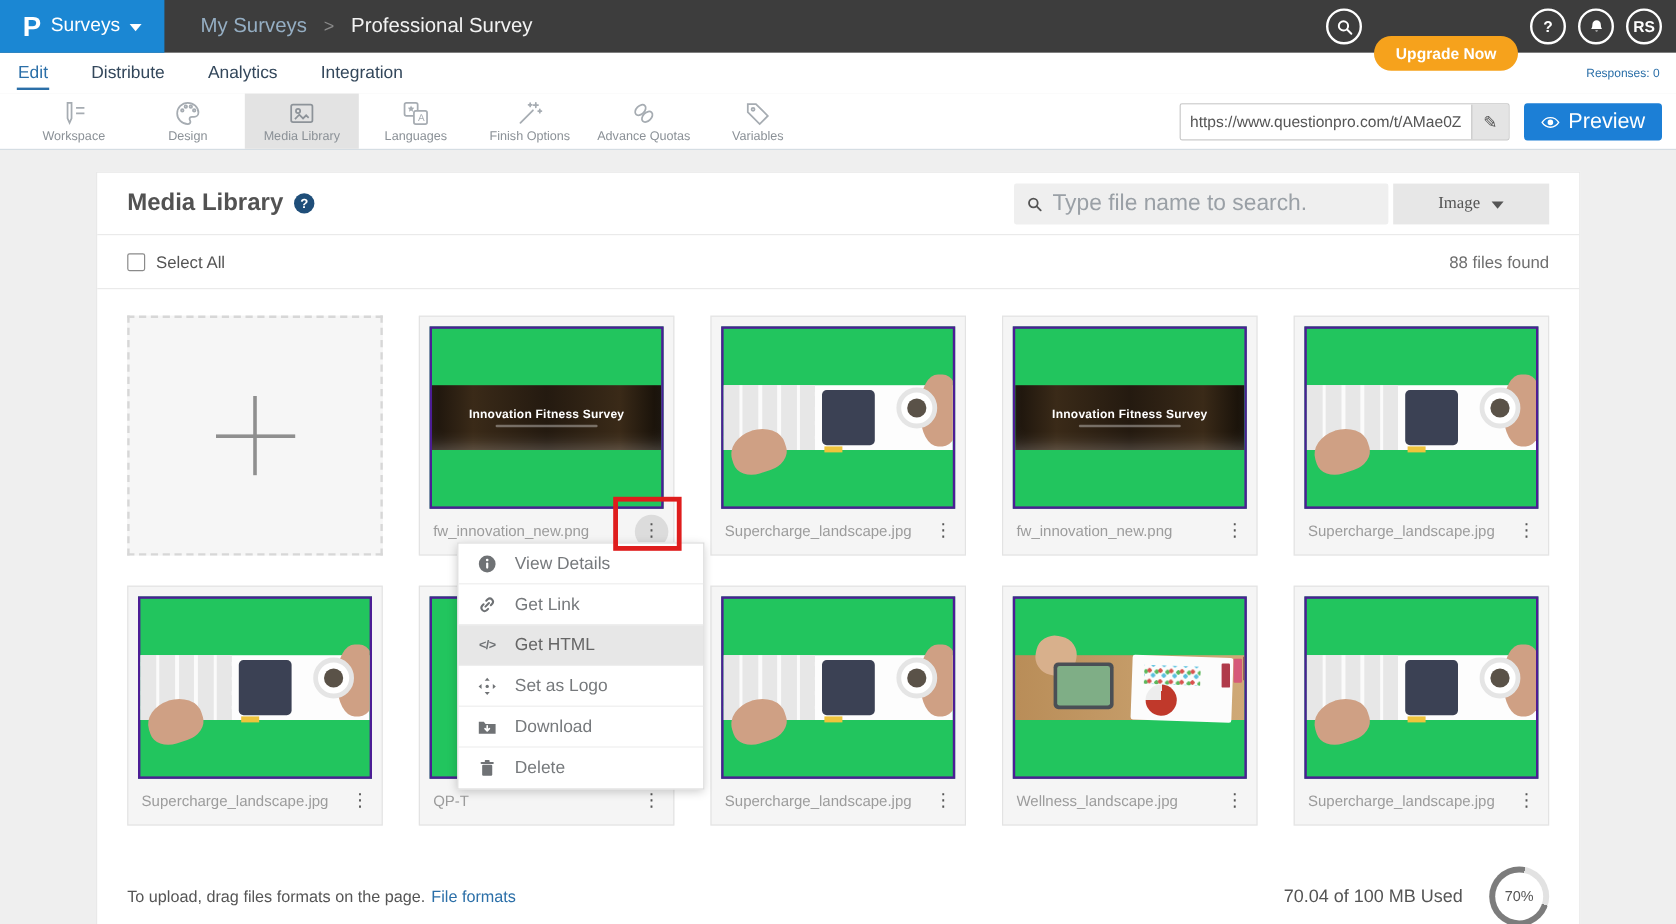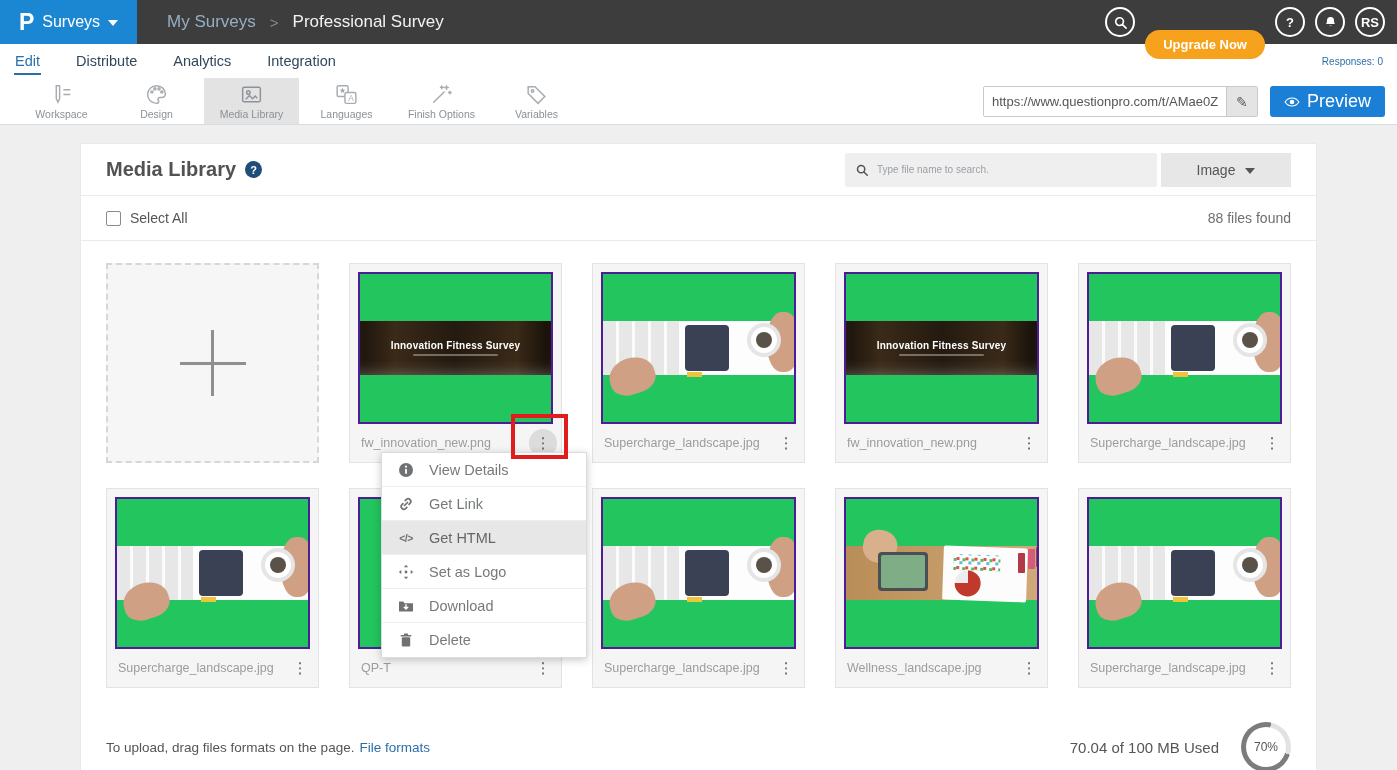--- a/index.html
+++ b/index.html
@@ -37,23 +37,23 @@
   .url-input { width:242px; border:none; outline:none; background:#fff; font-size:13px; color:#555; padding:0 8px; font-family:inherit; }
   .url-edit { width:31px; background:#e4e4e4; border:none; border-left:1px solid #c9c9c9; color:#555; font-size:14px; cursor:pointer; }
   .preview-btn { height:31px; border:none; border-radius:3px; background:#1c7fd6; color:#fff; font-size:18px; padding:0 14px; display:flex; align-items:center; gap:7px; cursor:pointer; font-family:inherit; }
   
   .panel { margin:18px 80px 0; background:#fff; border:1px solid #e9e9e9; min-height:622px; }
   .panel-header { height:52px; display:flex; align-items:center; padding:0 25px; border-bottom:1px solid #eaeaea; }
   .page-title { font-size:20px; color:#525252; }
   .help-badge { width:17px; height:17px; border-radius:50%; background:#1f4e79; color:#fff; font-size:11px; font-weight:700; display:inline-flex; align-items:center; justify-content:center; margin-left:9px; cursor:pointer; }
   .header-right { margin-left:auto; display:flex; align-items:center; }
   .search-box { width:312px; height:34px; background:#efefef; border-radius:2px; display:flex; align-items:center; padding:0 10px; gap:8px; }
-  .search-box input { flex:1; border:none; outline:none; background:transparent; font-size:10px; color:#555; font-family:inherit; }
+  .search-box input { flex:1; border:none; outline:none; background:transparent; font-size:19px; color:#555; font-family:inherit; }
   .search-box input::placeholder { color:#9aa0a6; }
-  .filter-dd { width:130px; height:34px; background:#e7e7e7; margin-left:4px; display:flex; align-items:center; justify-content:center; gap:10px; font-size:14px; color:#555; cursor:pointer; }
+  .filter-dd { width:130px; height:34px; background:#e7e7e7; margin-left:4px; display:flex; align-items:center; justify-content:center; gap:10px; font-size:14px; color:#555; cursor:pointer;font-family:Liberation Serif, serif; }
   .filter-dd .caret-down { border-top-color:#555; }
   .select-row { height:45px; display:flex; align-items:center; padding:0 25px; border-bottom:1px solid #eaeaea; }
   .cbx { width:15px; height:15px; border:1.5px solid #8a8a8a; border-radius:2px; background:#fff; cursor:pointer; }
   .select-label { font-size:14px; color:#555; margin-left:9px; }
   .files-found { margin-left:auto; font-size:14px; color:#6f6f6f; }
   
   .grid { padding:22px 25px 0; display:grid; grid-template-columns:repeat(5,213px); grid-auto-rows:200px; column-gap:30px; row-gap:25px; }
   .add-tile { border:2px dashed #d7d7d7; background:#f6f6f6; display:flex; align-items:center; justify-content:center; cursor:pointer; }
   .plus { width:66px; height:66px; position:relative; }
   .plus::before, .plus::after { content:""; position:absolute; background:#8f8f8f; }
@@ -198,20 +198,27 @@
     <span class="tool-label">Languages</span>
   </div>
   <div class="tool-item">
     <svg width="25" height="25" viewBox="0 0 24 24" fill="none" stroke="#a6acb2" stroke-width="1.4" stroke-linecap="round">
         <path d="M4.5 19.5l10-10"></path>
         <path d="M16.8 3.5v3.6M15 5.3h3.6"></path>
         <path d="M20 8.8v2.6M18.7 10.1h2.6"></path>
         <path d="M12.3 3.8v2.6M11 5.1h2.6"></path>
       </svg>
     <span class="tool-label">Finish Options</span>
+  </div>
+  <div class="tool-item">
+    <svg width="25" height="25" viewBox="0 0 24 24" fill="none" stroke="#a6acb2" stroke-width="1.4">
+        <ellipse cx="9.3" cy="9.3" rx="5" ry="3.3" transform="rotate(-45 9.3 9.3)"></ellipse>
+        <ellipse cx="14.7" cy="14.7" rx="5" ry="3.3" transform="rotate(-45 14.7 14.7)"></ellipse>
+      </svg>
+    <span class="tool-label">Advance Quotas</span>
   </div>
   <div class="tool-item">
     <svg width="25" height="25" viewBox="0 0 24 24" fill="none" stroke="#a6acb2" stroke-width="1.4">
         <path d="M4 4.5h6.5l9.5 9.5-6.5 6.5-9.5-9.5z"></path>
         <circle cx="8.2" cy="8.7" r="1.2"></circle>
       </svg>
     <span class="tool-label">Variables</span>
   </div>
   <div class="toolbar-right">
     <div class="url-group">

